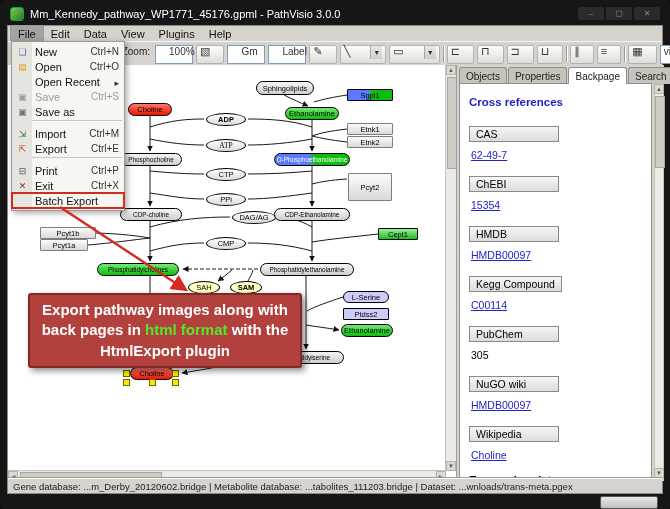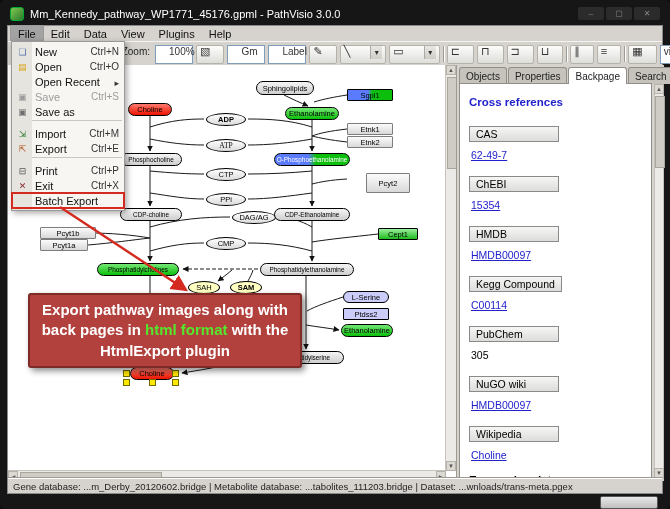--- a/index.html
+++ b/index.html
@@ -390,21 +390,21 @@
           </div>
         
           <div class="node k-metab-split small" style="left: 266px; top: 88px; width: 76px; height: 13px;">
             <span>O-Phosphoethanolamine</span>
           </div>
         
           <div class="node k-ellipse" style="left: 198px; top: 103px; width: 40px; height: 13px;">
             <span>CTP</span>
           </div>
         
-          <div class="node k-gene-gray" style="left: 358px; top: 108px; width: 44px; height: 20px;">
+          <div class="node k-gene-gray" style="left: 340px; top: 108px; width: 44px; height: 28px;">
             <span>Pcyt2</span>
           </div>
         
           <div class="node k-ellipse" style="left: 198px; top: 128px; width: 40px; height: 13px;">
             <span>PPi</span>
           </div>
         
           <div class="node k-metab-gray small" style="left: 112px; top: 143px; width: 62px; height: 13px;">
             <span>CDP-choline</span>
           </div>

